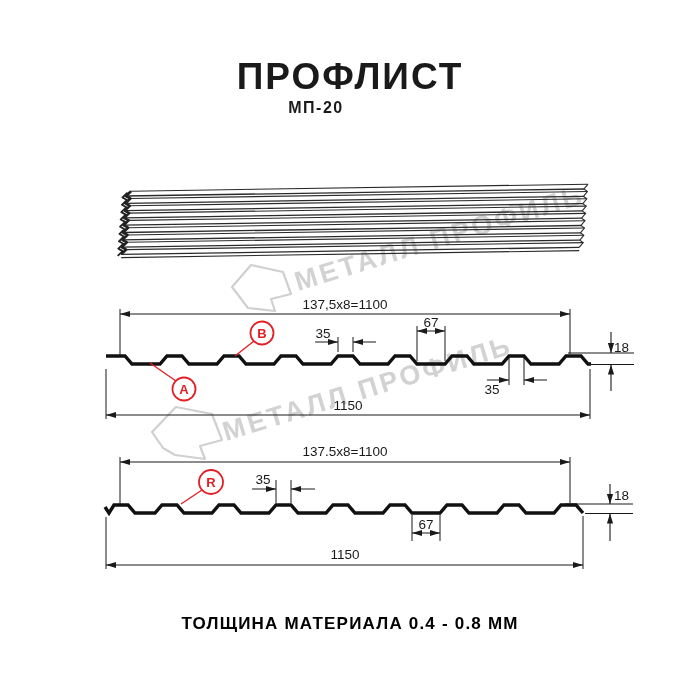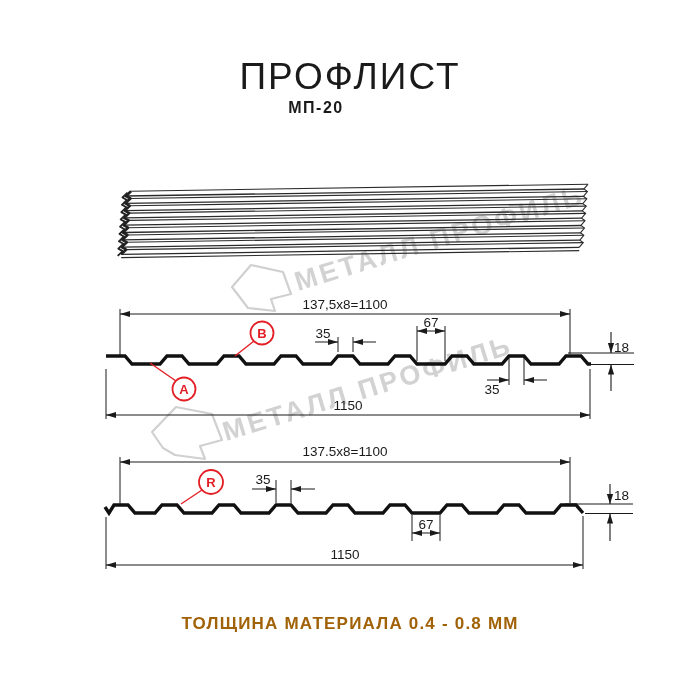--- a/index.html
+++ b/index.html
@@ -1,23 +1,23 @@
 <!DOCTYPE html>
 <html><head>
 <meta charset="utf-8">
 <style>
   html,body{margin:0;padding:0;}
   body{width:700px;height:700px;background:#ffffff;position:relative;overflow:hidden;
        font-family:"Liberation Sans",sans-serif;color:#1a1a1a;}
   .title{position:absolute;top:56px;left:0;width:700px;text-align:center;
-         font-size:37px;font-weight:normal;letter-spacing:2px;color:#1a1a1a;}
+         font-size:37px;font-weight:bold;letter-spacing:2px;color:#1a1a1a;}
   .subtitle{position:absolute;top:99px;left:0;width:632px;text-align:center;
             font-size:16px;font-weight:bold;letter-spacing:1.5px;color:#1a1a1a;}
   .footer{position:absolute;top:614px;left:0;width:700px;text-align:center;
-          font-size:17px;font-weight:600;letter-spacing:1.2px;color:#a16207;}
+          font-size:17px;font-weight:600;letter-spacing:1.2px;color:#000000;}
   svg{position:absolute;top:0;left:0;}
   .dim{font-size:13.5px;fill:#1a1a1a;}
   .lbl{font-size:13px;font-weight:bold;fill:#e31e24;}
   .wmtext{font-size:27px;font-weight:bold;letter-spacing:3px;fill:#d2d2d2;}
   .thin{stroke:#1a1a1a;stroke-width:1;fill:none;}
   .dimline{stroke:#1a1a1a;stroke-width:1.1;fill:none;}
   .profile{stroke:#111111;stroke-width:3.4;fill:none;stroke-linejoin:miter;}
   .rib{stroke:#2a2a2a;stroke-width:1.3;fill:none;}
   .ribthin{stroke:#2a2a2a;stroke-width:1.1;fill:none;}
   .edge{stroke:#222222;stroke-width:2.6;fill:none;stroke-linejoin:round;}

